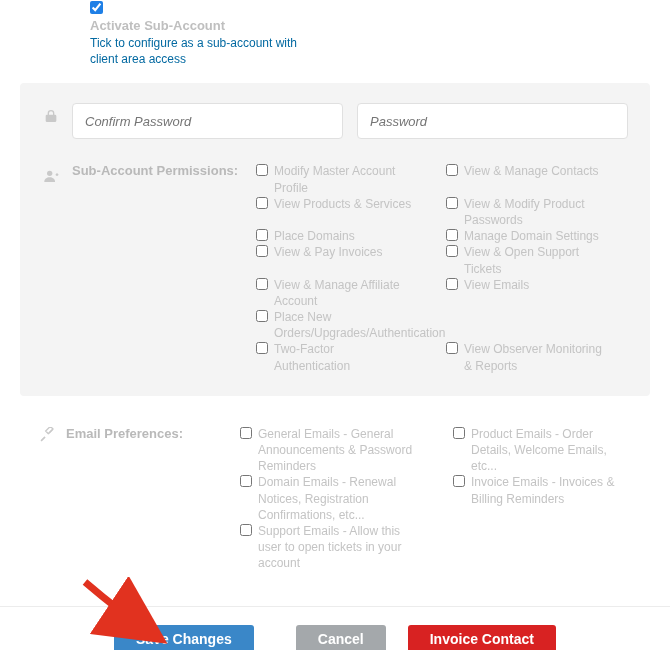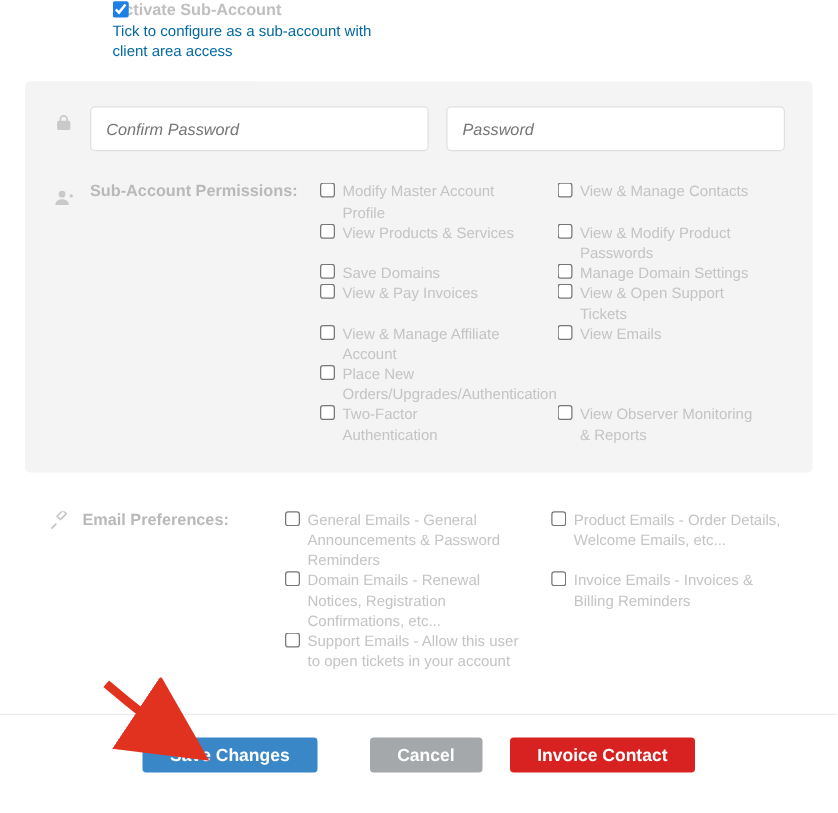--- a/index.html
+++ b/index.html
@@ -13,20 +13,21 @@
   .activate-wrap { position: relative; padding: 0 20px 6px 90px; }
   .activate-check {
     position: absolute;
     left: 90px; top: 1px;
     width: 13px; height: 13px;
     accent-color: #1e7fe6;
   }
   .activate-label {
     display: block;
     margin-left: 0;
+    padding-top: 18px;
     font-weight: 600;
     color: #bfbfbf;
     font-size: 13px;
   }
   .activate-help {
     color: #0369a1;
     font-size: 12px;
     line-height: 1.35;
     padding-top: 2px;
     max-width: 210px;
@@ -82,21 +83,21 @@
     margin-right: 6px;
     width: 12px; height: 12px;
     margin-top: 1px;
     accent-color: #888;
   }
   .spacer { height: 0; }
   .email-section { padding: 14px 42px 24px 42px; }
   .email-grid {
     display: grid;
     grid-template-columns: 160px 1fr 1fr;
-    column-gap: 2px;
+    column-gap: 14px;
     align-items: start;
   }
   .email-left { position: relative; padding-left: 24px; }
   .divider {
     border: 0;
     border-top: 1px solid #ececec;
     margin: 10px 0 0 0;
   }
   .button-row {
     display: flex;
@@ -178,21 +179,21 @@
           <span>View Products &amp; Services</span>
         </label>
         <label class="chk">
           <input type="checkbox" style="">
           <span>View &amp; Modify Product Passwords</span>
         </label>
 
         <div class="spacer"></div>
         <label class="chk">
           <input type="checkbox" style="">
-          <span>Save Domains</span>
+          <span>Place Domains</span>
         </label>
         <label class="chk">
           <input type="checkbox" style="">
           <span>Manage Domain Settings</span>
         </label>
 
         <div class="spacer"></div>
         <label class="chk">
           <input type="checkbox" style="">
           <span>View &amp; Pay Invoices</span>

